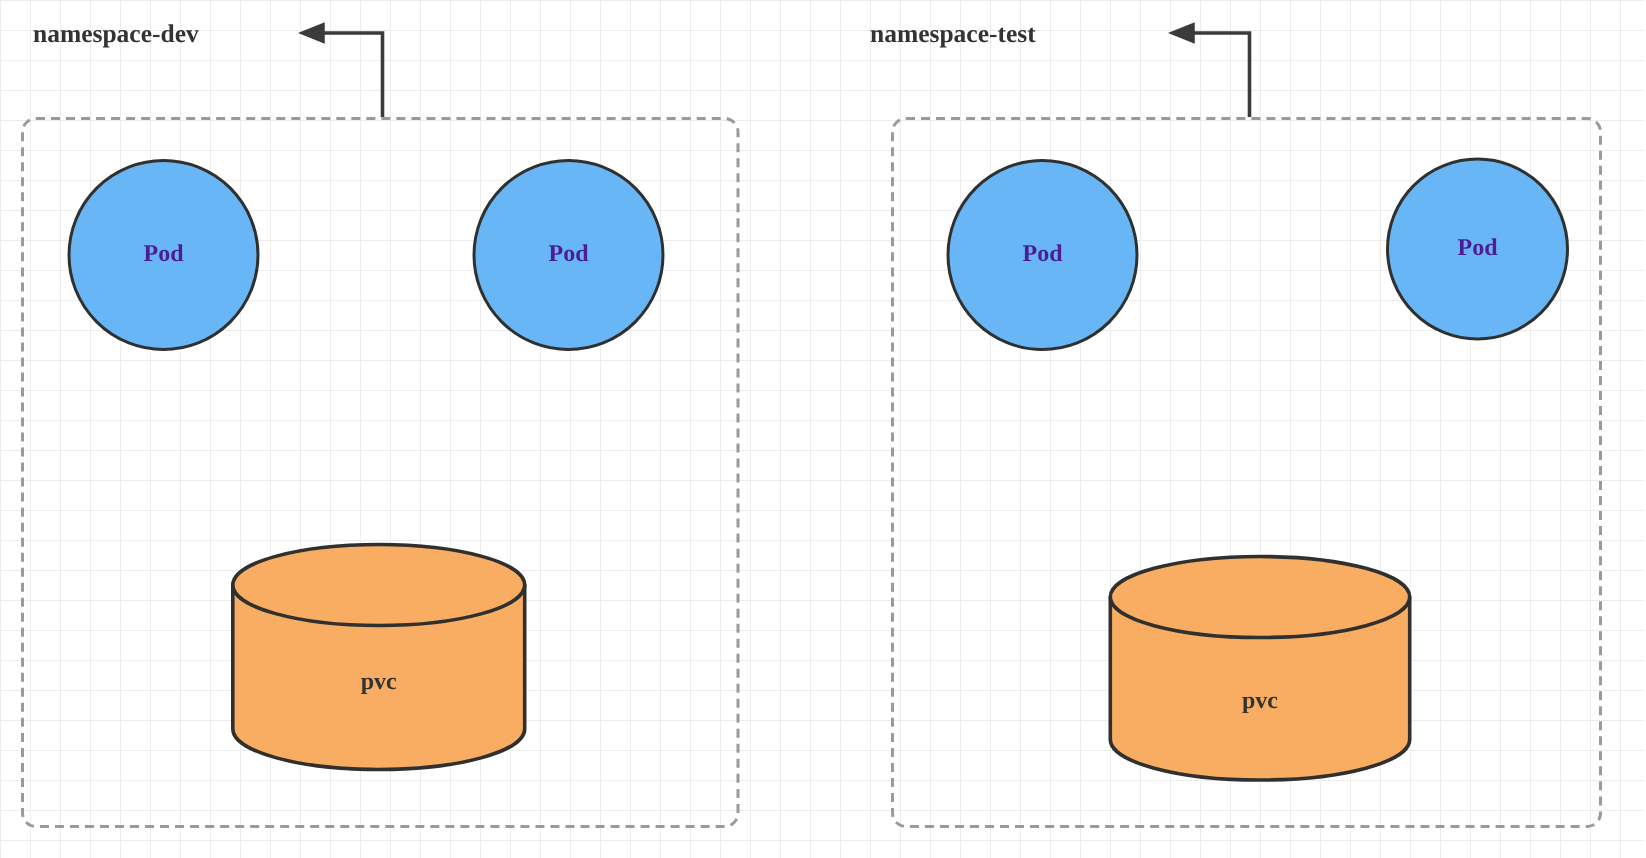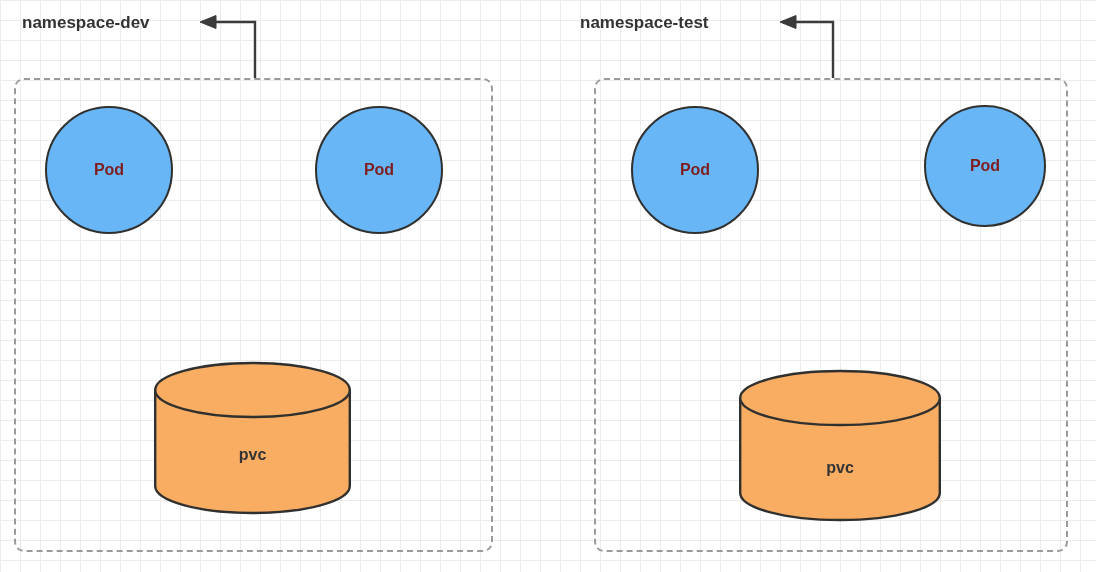--- a/index.html
+++ b/index.html
@@ -20,20 +20,21 @@
       linear-gradient(to right, #ececed 1px, transparent 1px),
       linear-gradient(to bottom, #ececed 1px, transparent 1px),
       linear-gradient(to right, #e2e2e3 1px, transparent 1px),
       linear-gradient(to bottom, #e2e2e3 1px, transparent 1px);
     background-size:
       20px 20px,
       20px 20px,
       100px 100px,
       100px 100px;
     background-position: 0px 0px, 0px 0px, 0px 0px, 0px 0px;
+    font-family: Liberation Serif, serif;
   }
 
   
   .ns-box {
     position: absolute;
     border: 2px dashed #9a9a9a;
     border-radius: 10px;
     box-sizing: border-box;
     background: transparent;
   }
@@ -62,21 +63,21 @@
     background: #68b6f6;
     border: 2px solid #30302f;
     box-sizing: border-box;
     display: flex;
     align-items: center;
     justify-content: center;
   }
   .pod-label {
     font-size: 16px;
     font-weight: bold;
-    color: #7f1d1d;
+    color: #4c1d95;
     user-select: none;
   }
 
   
   .cyl {
     position: absolute;
   }
   .cyl svg {
     display: block;
     overflow: visible;

